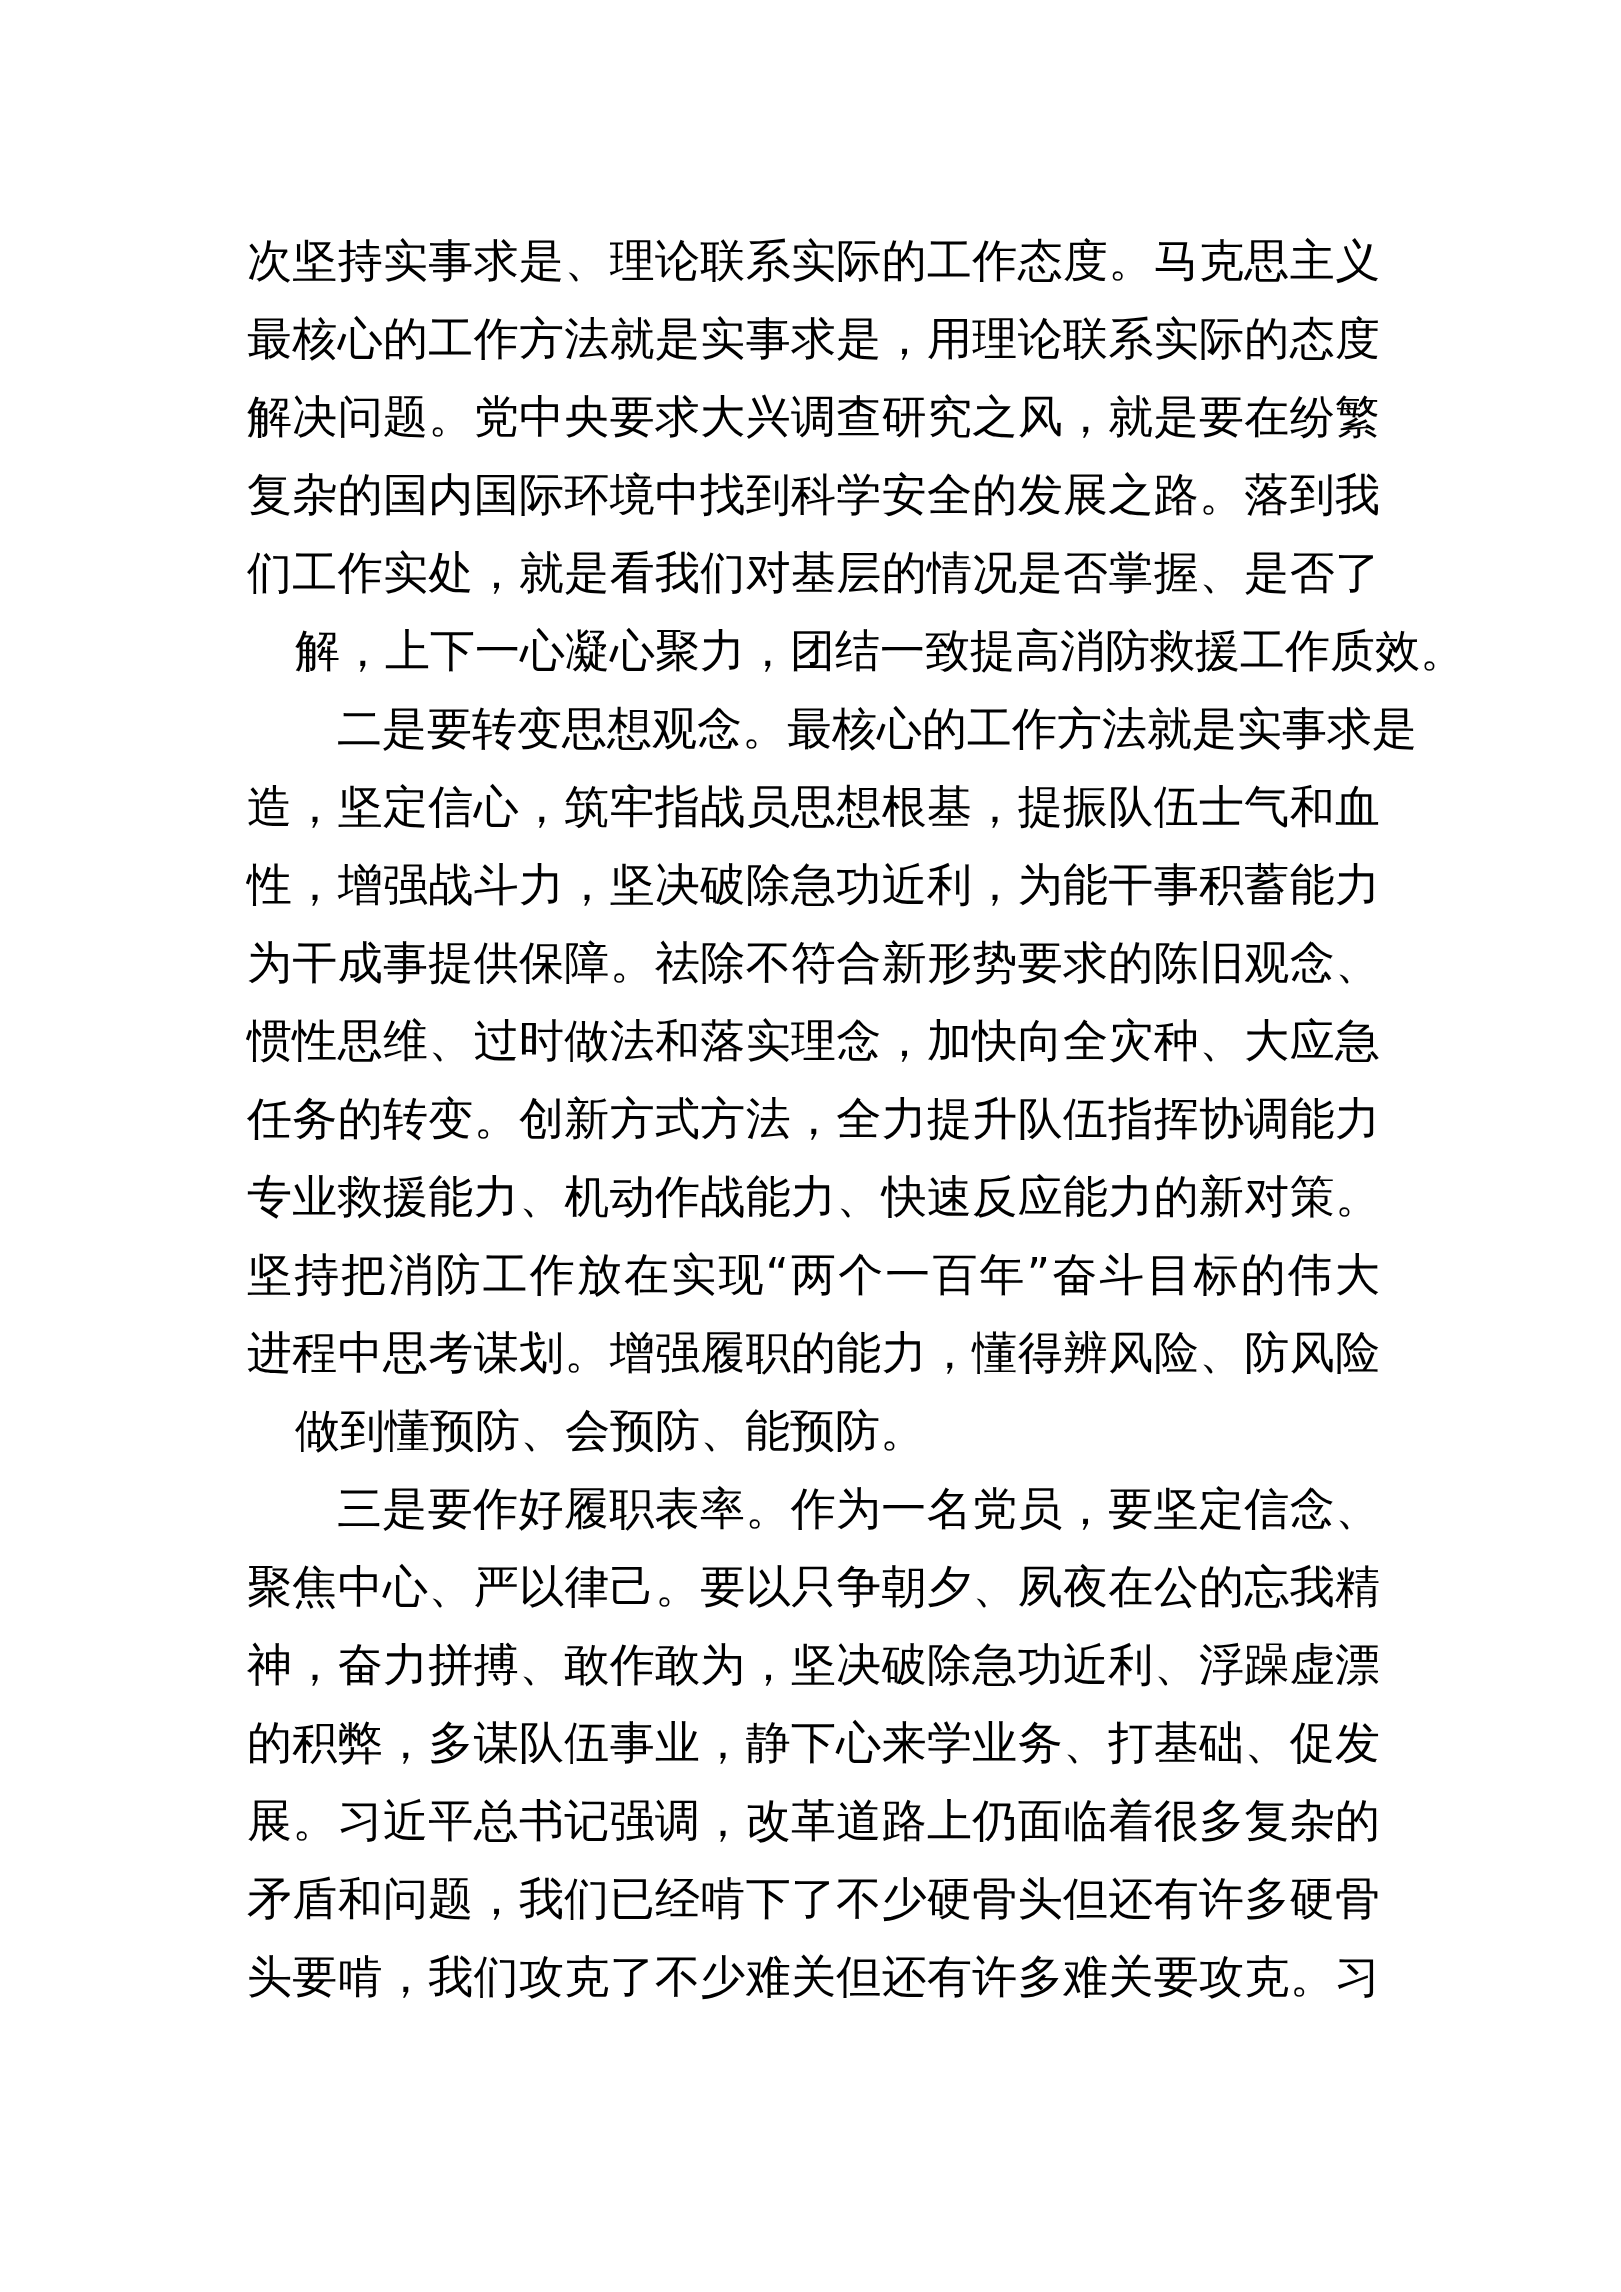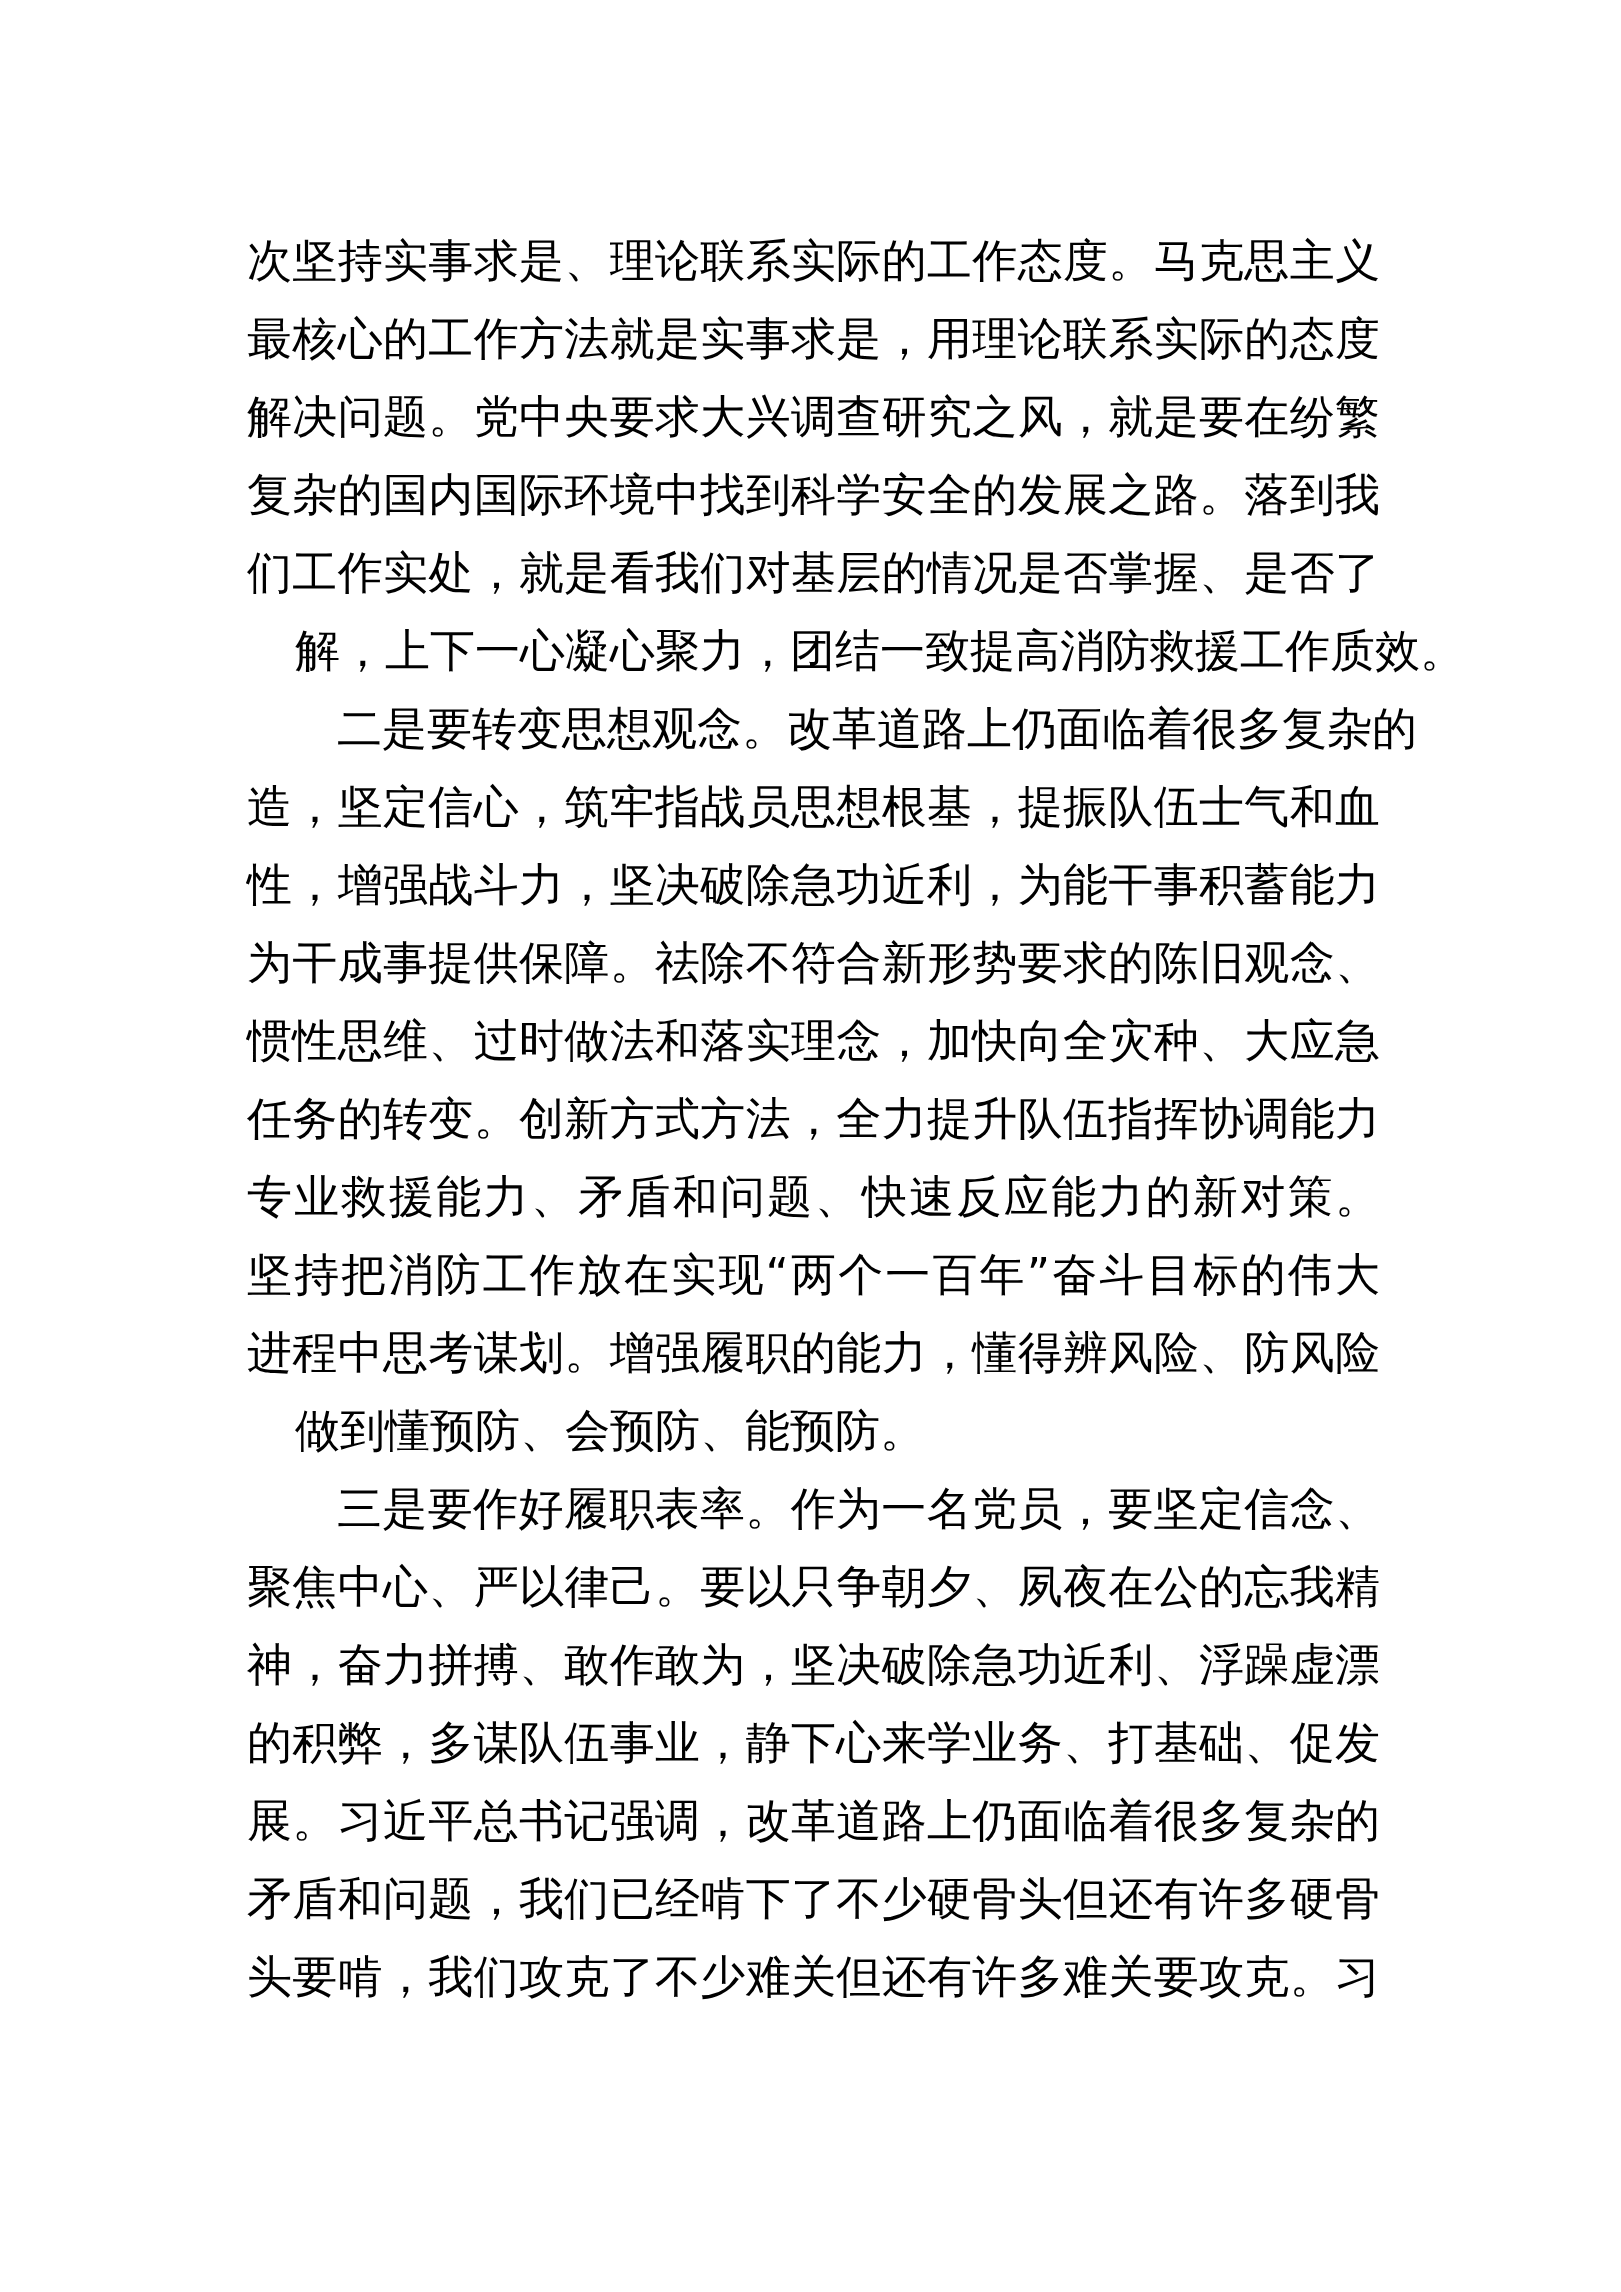--- a/index.html
+++ b/index.html
@@ -59,27 +59,27 @@
     <div>
       <span class="line">次坚持实事求是、理论联系实际的工作态度。马克思主义</span>
       <span class="line">最核心的工作方法就是实事求是，用理论联系实际的态度</span>
       <span class="line">解决问题。党中央要求大兴调查研究之风，就是要在纷繁</span>
       <span class="line">复杂的国内国际环境中找到科学安全的发展之路。落到我</span>
       <span class="line">们工作实处，就是看我们对基层的情况是否掌握、是否了</span>
       <span class="line last">解，上下一心凝心聚力，团结一致提高消防救援工作质效。</span>
     </div>
 
     <div>
-      <span class="line indent"><span class="lead">二是要转变思想观念。</span><span>改革道路上仍面临着很多复杂的</span></span>
+      <span class="line indent"><span class="lead">二是要转变思想观念。</span><span>最核心的工作方法就是实事求是</span></span>
       <span class="line">造，坚定信心，筑牢指战员思想根基，提振队伍士气和血</span>
       <span class="line">性，增强战斗力，坚决破除急功近利，为能干事积蓄能力</span>
       <span class="line">为干成事提供保障。祛除不符合新形势要求的陈旧观念、</span>
       <span class="line">惯性思维、过时做法和落实理念，加快向全灾种、大应急</span>
       <span class="line">任务的转变。创新方式方法，全力提升队伍指挥协调能力</span>
-      <span class="line">专业救援能力、矛盾和问题、快速反应能力的新对策。</span>
+      <span class="line">专业救援能力、机动作战能力、快速反应能力的新对策。</span>
       <span class="line">坚持把消防工作放在实现“两个一百年”奋斗目标的伟大</span>
       <span class="line">进程中思考谋划。增强履职的能力，懂得辨风险、防风险</span>
       <span class="line last">做到懂预防、会预防、能预防。</span>
     </div>
 
     <div>
       <span class="line indent"><span class="lead">三是要作好履职表率。</span><span>作为一名党员，要坚定信念、</span></span>
       <span class="line">聚焦中心、严以律己。要以只争朝夕、夙夜在公的忘我精</span>
       <span class="line">神，奋力拼搏、敢作敢为，坚决破除急功近利、浮躁虚漂</span>
       <span class="line">的积弊，多谋队伍事业，静下心来学业务、打基础、促发</span>

